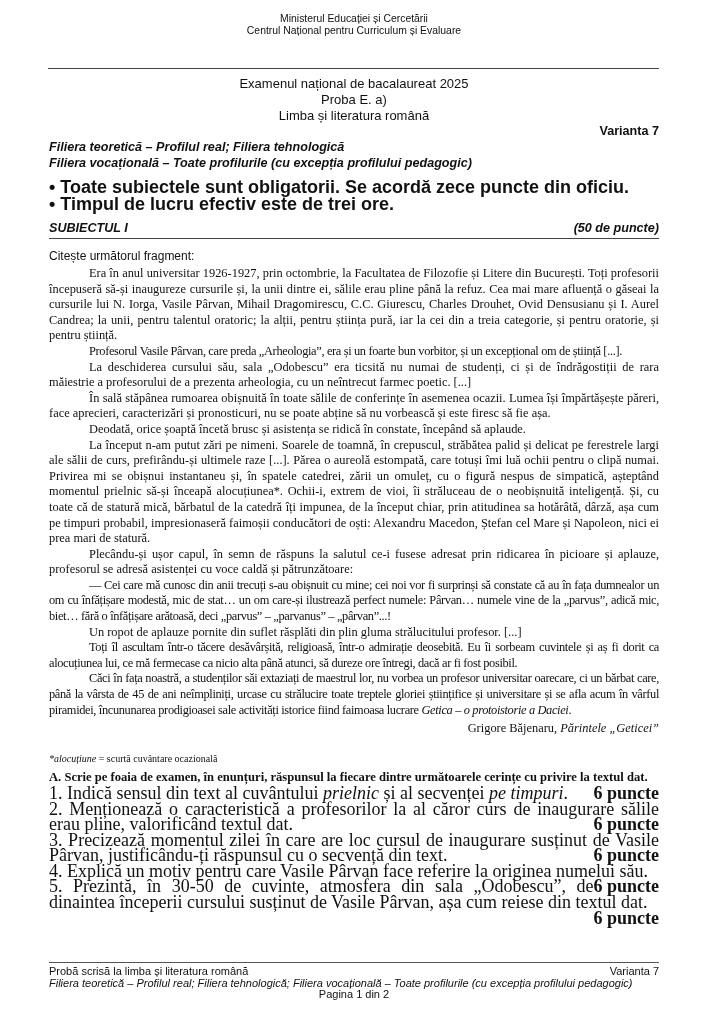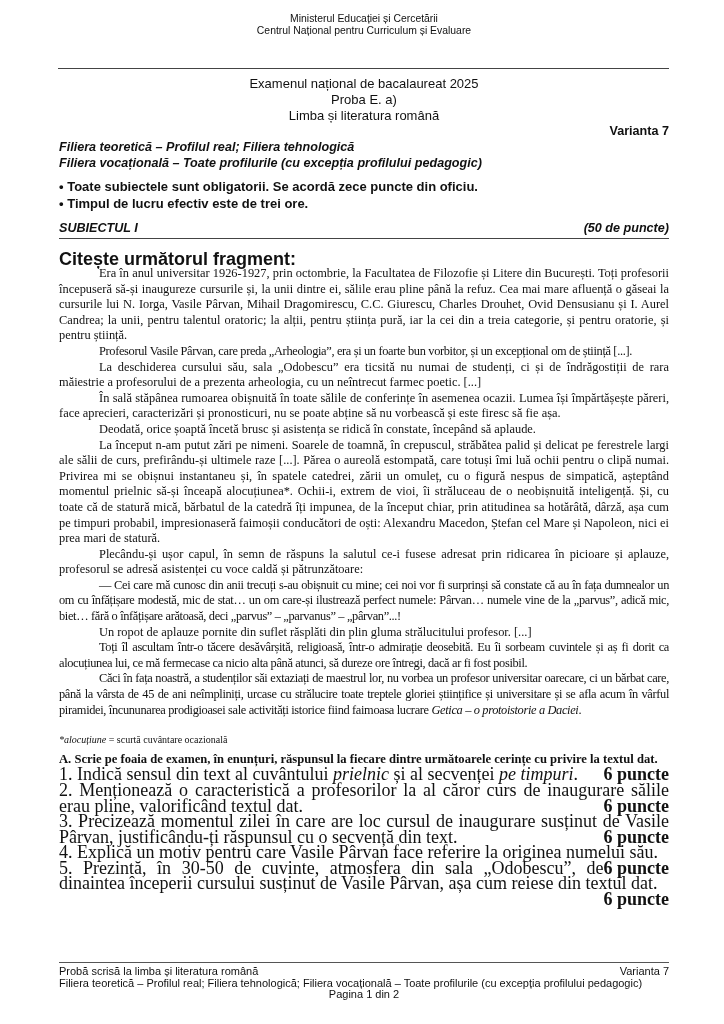--- a/index.html
+++ b/index.html
@@ -1,41 +1,41 @@
 <!DOCTYPE html>
 <html><head>
 <meta charset="utf-8">
 <style>
   html, body { margin: 0; padding: 0; background: #ffffff; }
   body { width: 724px; height: 1024px; position: relative; overflow: hidden; color: #111; font-family: "Liberation Sans", sans-serif; }
-  .page { position: absolute; left: 59px; top: 0; width: 610px; height: 892px; }
+  .page { position: absolute; left: 49px; top: 0; width: 610px; height: 892px; }
   .abs { position: absolute; left: 0; right: 0; }
   .center { text-align: center; }
   .ministry { top: 13px; font-size: 10.4px; line-height: 12px; }
   .rule-top { position: absolute; left: -1px; right: 0; top: 68px; height: 1px; background: #444; }
   .exam-title { top: 76px; font-size: 13px; font-weight: normal; line-height: 16px; }
   .variant { top: 124px; text-align: right; font-weight: bold; font-size: 12.6px; }
   .filiera { top: 140px; font-weight: bold; font-style: italic; font-size: 12.6px; line-height: 15.5px; }
-  .bullets { top: 179px; font-weight: bold; font-size: 13px; line-height: 16.5px; }
+  .bullets { top: 179px; font-weight: bold; font-size: 18px; line-height: 16.5px; }
   .bullets div::before { content: "• "; }
   .subject-row { top: 221px; font-weight: bold; font-size: 12.6px; display: flex; justify-content: space-between; font-style: italic; }
   .rule-subj { position: absolute; left: 0; right: 0; top: 238px; height: 1px; background: #444; }
-  .read-label { top: 249px; font-weight: bold; font-size: 18px; }
+  .read-label { top: 249px; font-weight: normal; font-size: 12px; }
   .text { top: 266px; font-size: 12.4px; line-height: 15.6px; text-align: justify; font-family: Liberation Serif, serif; }
   .text p { margin: 0; text-indent: 40px; }
   .text p.cond { letter-spacing: -0.35px; }
   .signature { text-align: right; margin-top: 3px; }
   .footnote { font-size: 10px; margin-top: 14px; }
   .task-head { font-weight: bold; font-size: 12.6px; line-height: 15.5px; margin-top: 4px; }
   .task { display: block; font-size: 18px; line-height: 15.6px; }
   .task .pts { float: right; font-weight: bold; }
   .rule-foot { position: absolute; left: 0; right: 0; top: 962px; height: 1px; background: #555; }
   .footer { top: 966px; font-size: 11px; line-height: 11.6px; }
   .footer .row1 { display: flex; justify-content: space-between; }
-  .footer .row2 { }
+  .footer .row2 { font-style: italic; }
   .footer .row3 { text-align: center; }
   i { font-style: italic; }
 </style>
 </head>
 <body>
 
 <div class="page">
 
   <div class="abs center ministry">
     <div>Ministerul Educației și Cercetării</div>
@@ -75,20 +75,23 @@
     <p>La deschiderea cursului său, sala „Odobescu” era ticsită nu numai de studenți, ci și de îndrăgostiții de rara măiestrie a profesorului de a prezenta arheologia, cu un neîntrecut farmec poetic. [...]</p>
     <p>În sală stăpânea rumoarea obișnuită în toate sălile de conferințe în asemenea ocazii. Lumea își împărtășește păreri, face aprecieri, caracterizări și pronosticuri, nu se poate abține să nu vorbească și este firesc să fie așa.</p>
     <p>Deodată, orice șoaptă încetă brusc și asistența se ridică în constate, începând să aplaude.</p>
     <p>La început n-am putut zări pe nimeni. Soarele de toamnă, în crepuscul, străbătea palid și delicat pe ferestrele largi ale sălii de curs, prefirându-și ultimele raze [...]. Părea o aureolă estompată, care totuși îmi luă ochii pentru o clipă numai. Privirea mi se obișnui instantaneu și, în spatele catedrei, zării un omuleț, cu o figură nespus de simpatică, așteptând momentul prielnic să-și înceapă alocuțiunea*. Ochii-i, extrem de vioi, îi străluceau de o neobișnuită inteligență. Și, cu toate că de statură mică, bărbatul de la catedră îți impunea, de la început chiar, prin atitudinea sa hotărâtă, dârză, așa cum pe timpuri probabil, impresionaseră faimoșii conducători de oști: Alexandru Macedon, Ștefan cel Mare și Napoleon, nici ei prea mari de statură.</p>
     <p>Plecându-și ușor capul, în semn de răspuns la salutul ce-i fusese adresat prin ridicarea în picioare și aplauze, profesorul se adresă asistenței cu voce caldă și pătrunzătoare:</p>
     <p class="cond">— Cei care mă cunosc din anii trecuți s-au obișnuit cu mine; cei noi vor fi surprinși să constate că au în fața dumnealor un om cu înfățișare modestă, mic de stat… un om care-și ilustrează perfect numele: Pârvan… numele vine de la „parvus”, adică mic, biet… fără o înfățișare arătoasă, deci „parvus” – „parvanus” – „pârvan”...!</p>
     <p>Un ropot de aplauze pornite din suflet răsplăti din plin gluma strălucitului profesor. [...]</p>
     <p class="cond">Toți îl ascultam într-o tăcere desăvârșită, religioasă, într-o admirație deosebită. Eu îi sorbeam cuvintele și aș fi dorit ca alocuțiunea lui, ce mă fermecase ca nicio alta până atunci, să dureze ore întregi, dacă ar fi fost posibil.</p>
     <p class="cond"><span>Căci în fața noastră, a studenților săi extaziați de maestrul lor, nu vorbea un profesor universitar oarecare, ci un bărbat care, până la vârsta de 45 de ani neîmpliniți, urcase cu strălucire toate treptele gloriei științifice și universitare și se afla acum în vârful piramidei, încununarea prodigioasei sale activități istorice fiind faimoasa lucrare </span><i>Getica – o protoistorie a Daciei</i><span>.</span></p>
 
+    <div class="signature">
+      <span>Grigore Băjenaru, </span><i>Părintele „Geticei”</i>
+    </div>
 
     <div class="footnote">
       <i>*alocuțiune</i><span> = scurtă cuvântare ocazională</span>
     </div>
 
     <div class="task-head">A. Scrie pe foaia de examen, în enunțuri, răspunsul la fiecare dintre următoarele cerințe cu privire la textul dat.</div>
 
     <div class="task">
       <span>1. Indică sensul din text al cuvântului </span><i>prielnic</i><span> și al secvenței </span><i>pe timpuri</i><span>.</span>
       <span class="pts">6 puncte</span>

